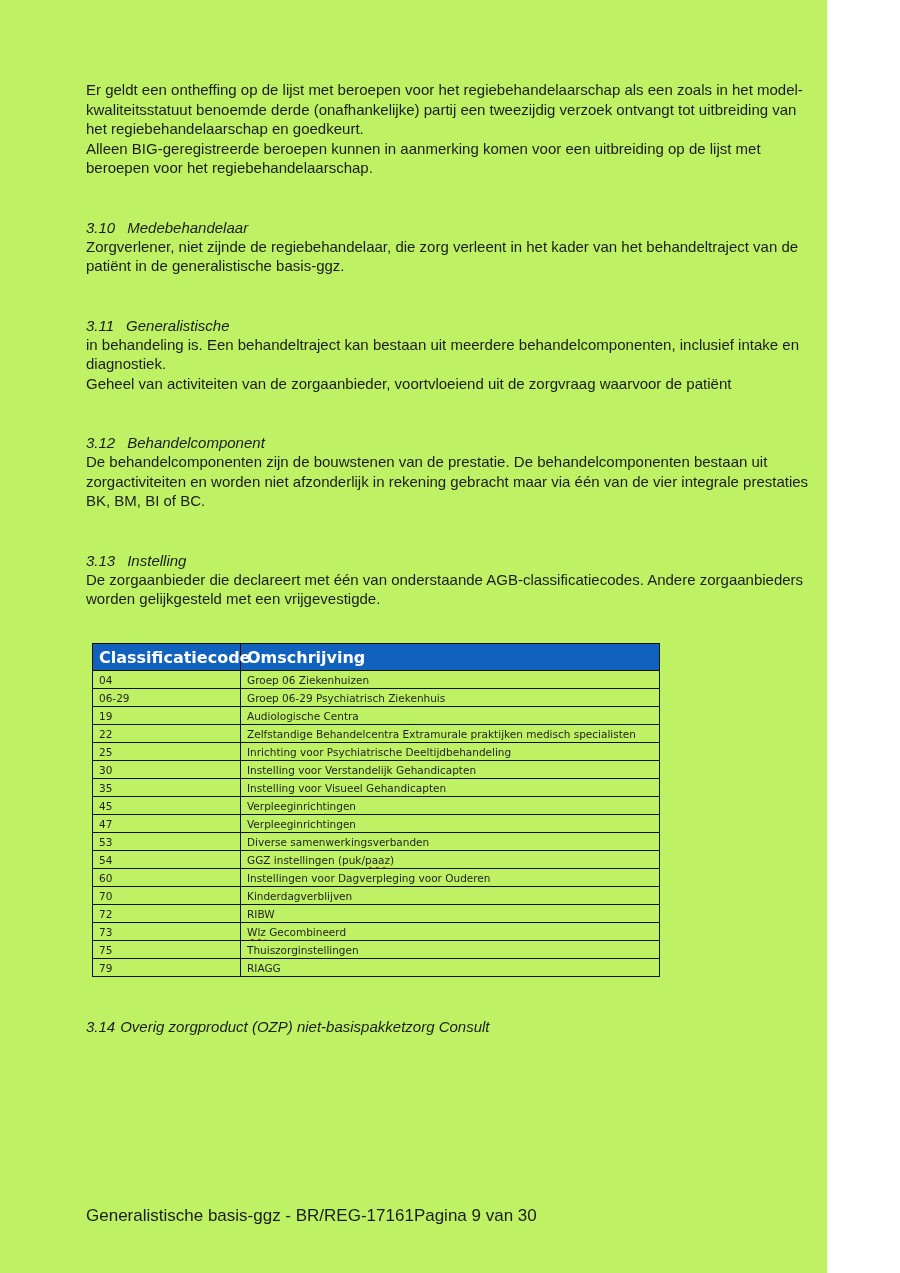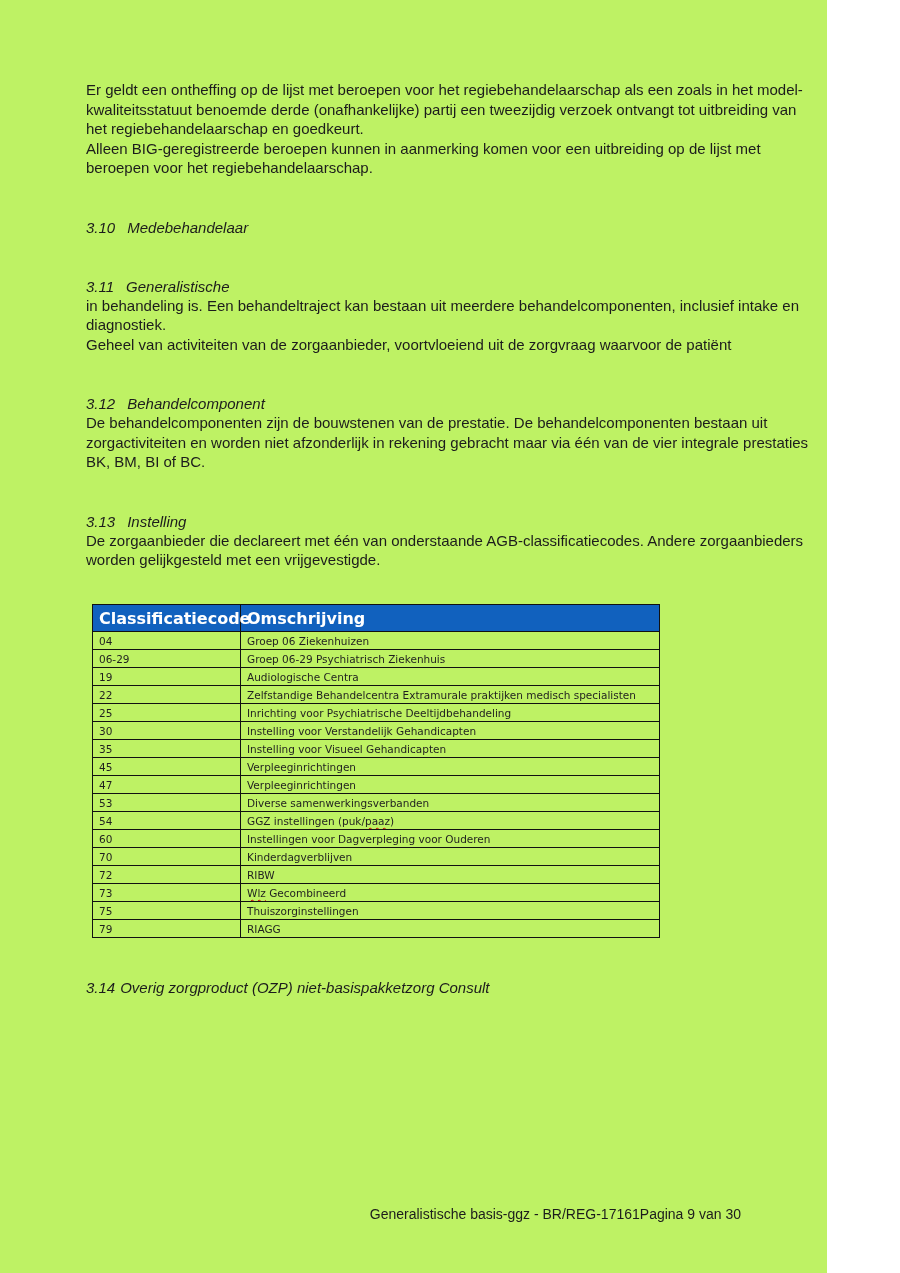--- a/index.html
+++ b/index.html
@@ -71,38 +71,39 @@
   .spell {
     text-decoration: underline wavy #cc0000 1px;
     text-underline-offset: 2px;
   }
   .footer {
     position: absolute;
     left: 86px;
     right: 86px;
     top: 1206px;
     display: flex;
-    justify-content: flex-end;
-    font-size: 14px;
+    justify-content: flex-start;
+    font-size: 17px;
     color: #1c1c1c;
   }
 </style>
 </head>
 <body>
 
 <div class="page">
   <div class="content">
 
     <p class="body-text">Er geldt een ontheffing op de lijst met beroepen voor het regiebehandelaarschap als een zoals in het model-kwaliteitsstatuut benoemde derde (onafhankelijke) partij een tweezijdig verzoek ontvangt tot uitbreiding van het regiebehandelaarschap en goedkeurt.</p>
 
     <p class="body-text para-gap-large">Alleen BIG-geregistreerde beroepen kunnen in aanmerking komen voor een uitbreiding op de lijst met beroepen voor het regiebehandelaarschap.</p>
 
     <h3 class="section-heading">
       <span class="sec-num">3.10</span><span>Medebehandelaar</span>
     </h3>
+    <p class="body-text section-body">Zorgverlener, niet zijnde de regiebehandelaar, die zorg verleent in het kader van het behandeltraject van de patiënt in de generalistische basis-ggz.</p>
 
     <h3 class="section-heading">
       <span class="sec-num">3.11</span><span>Generalistische</span>
     </h3>
     <p class="body-text para-gap-small">in behandeling is. Een behandeltraject kan bestaan uit meerdere behandelcomponenten, inclusief intake en diagnostiek.</p>
     <p class="body-text section-body">Geheel van activiteiten van de zorgaanbieder, voortvloeiend uit de zorgvraag waarvoor de patiënt</p>
 
     <h3 class="section-heading">
       <span class="sec-num">3.12</span><span>Behandelcomponent</span>
     </h3>

